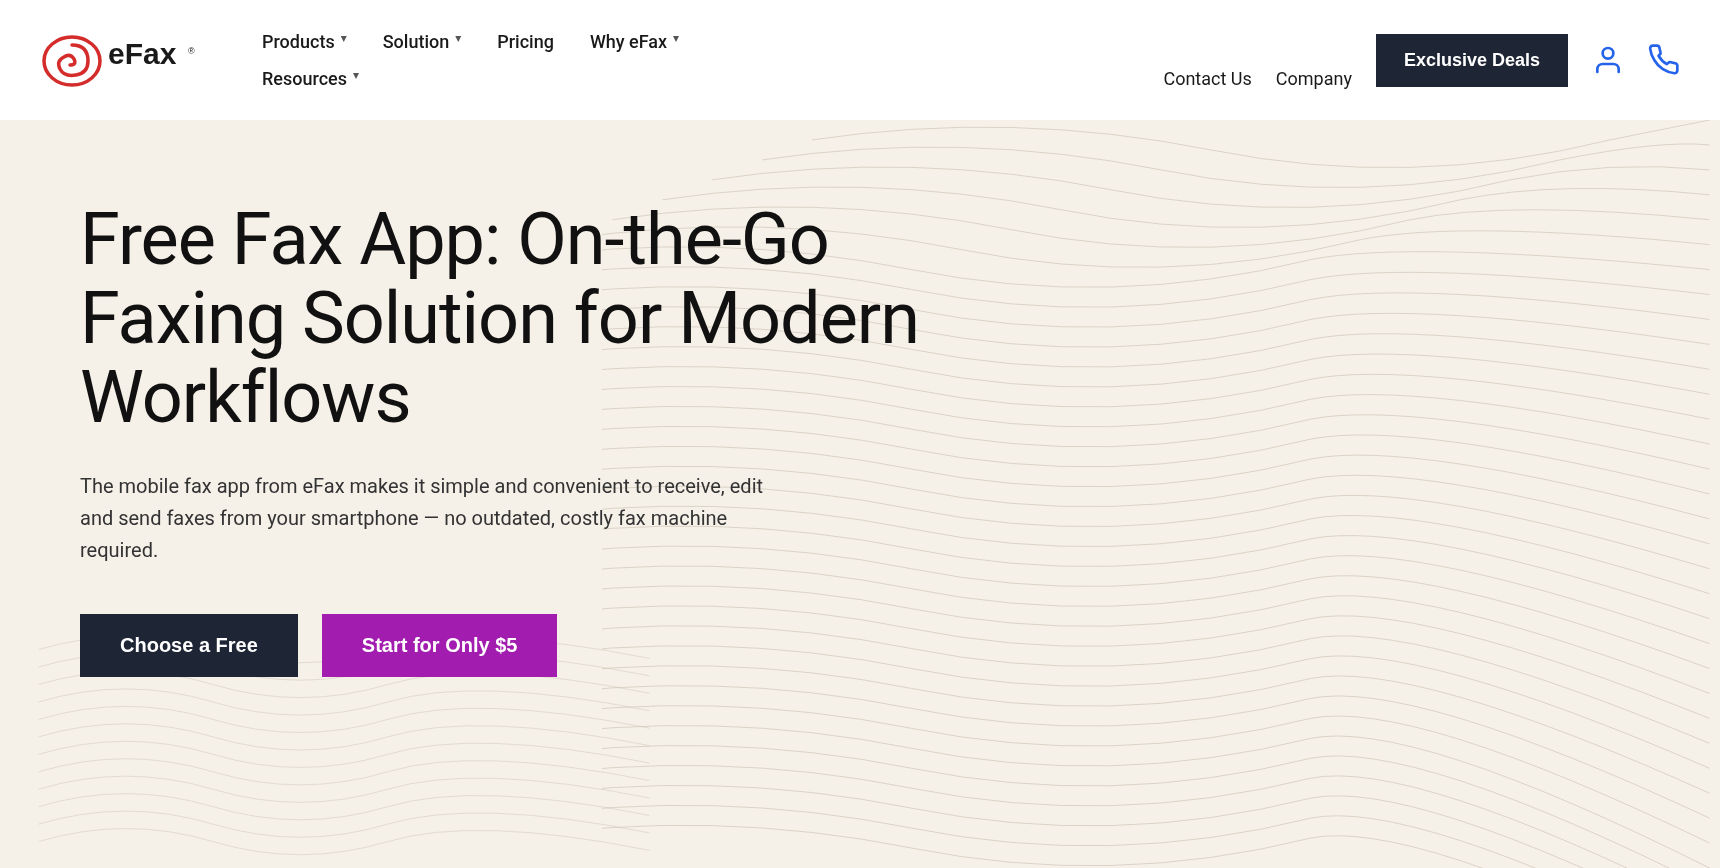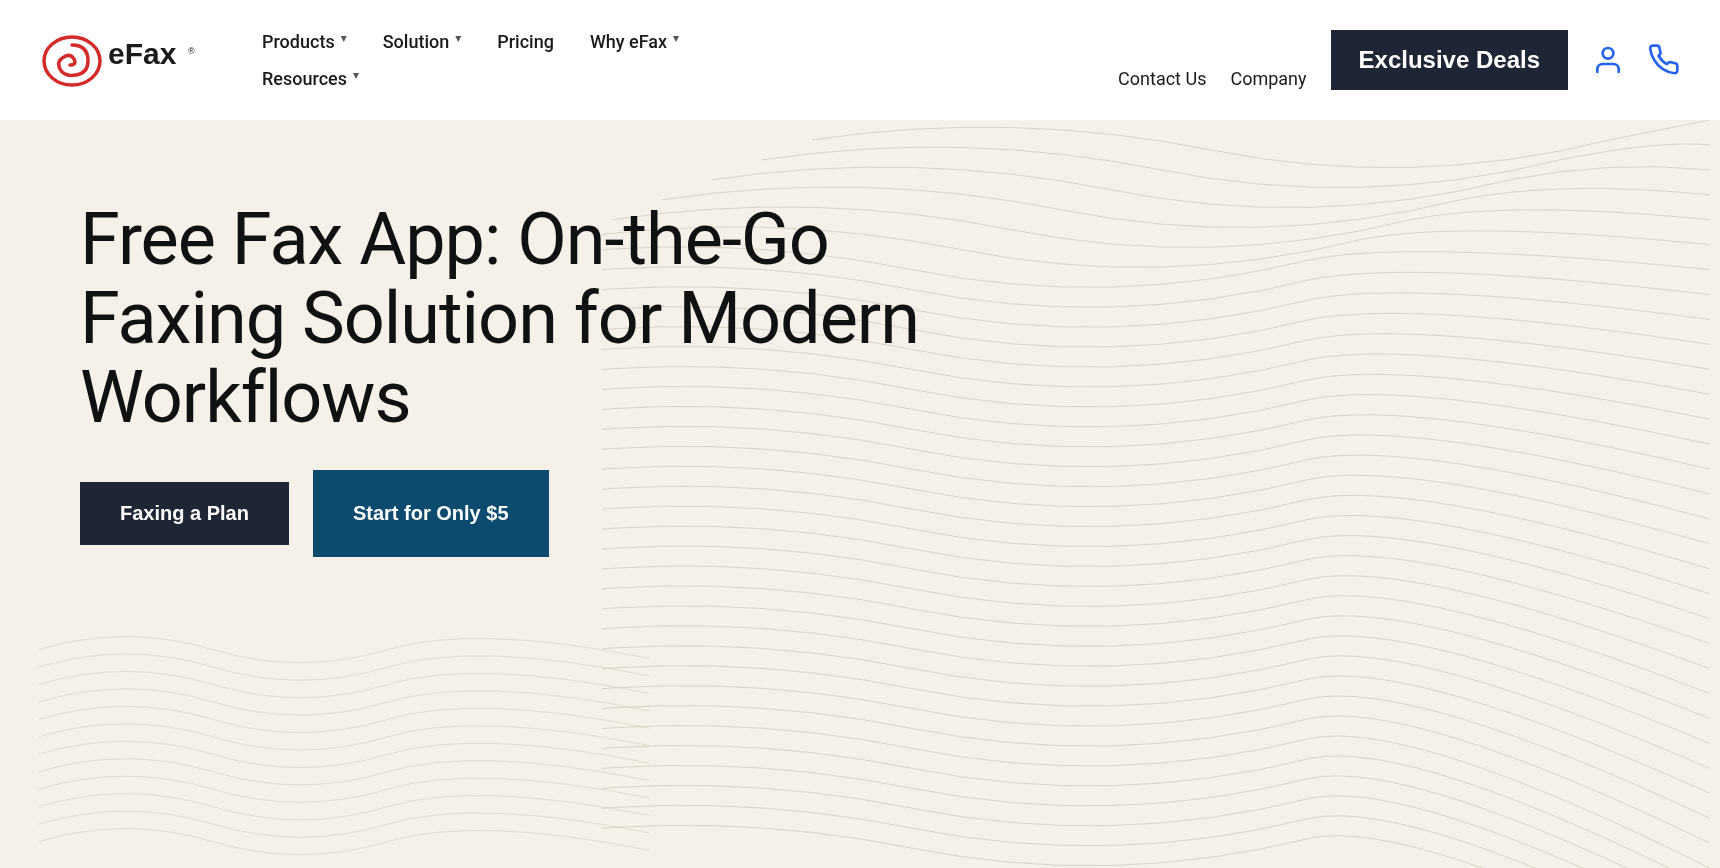--- a/index.html
+++ b/index.html
@@ -91,21 +91,21 @@
       cursor: pointer;
       white-space: nowrap;
       text-decoration: none;
       margin-top: 36px;
     }
 
     .exclusive-deals-btn {
       background: #1e2535;
       color: #ffffff;
       padding: 16px 28px;
-      font-size: 24px;
+      font-size: 18px;
       font-weight: 600;
       border: none;
       cursor: pointer;
       white-space: nowrap;
     }
 
     .icon-user {
       width: 32px;
       height: 32px;
       cursor: pointer;
@@ -182,23 +182,23 @@
       background: #1e2535;
       color: #ffffff;
       padding: 20px 40px;
       font-size: 20px;
       font-weight: 700;
       border: none;
       cursor: pointer;
     }
 
     .btn-secondary {
-      background: #0c4a6e;
+      background: #a21caf;
       color: #ffffff;
-      padding: 32px 40px;
+      padding: 20px 40px;
       font-size: 20px;
       font-weight: 700;
       border: none;
       cursor: pointer;
     }
 
     
   </style>
 </head>
 <body>
@@ -318,18 +318,19 @@
       <path d="M 0 190 Q 100 160 200 190 Q 300 220 400 190 Q 500 160 700 200"></path>
       <path d="M 0 210 Q 100 180 200 210 Q 300 240 400 210 Q 500 180 700 220"></path>
       <path d="M 0 230 Q 100 200 200 230 Q 300 260 400 230 Q 500 200 700 240"></path>
       <path d="M 0 250 Q 100 220 200 250 Q 300 280 400 250 Q 500 220 700 260"></path>
       <path d="M 0 270 Q 100 240 200 270 Q 300 300 400 270 Q 500 240 700 280"></path>
     </g>
   </svg>
 
   <div class="hero-content">
     <h1 class="hero-title">Free Fax App: On-the-Go Faxing Solution for Modern Workflows</h1>
+    <p class="hero-subtitle">The mobile fax app from eFax makes it simple and convenient to receive, edit and send faxes from your smartphone — no outdated, costly fax machine required.</p>
     <div class="hero-buttons">
-      <button class="btn-primary">Faxing a Plan</button>
+      <button class="btn-primary">Choose a Free</button>
       <button class="btn-secondary">Start for Only $5</button>
     </div>
   </div>
 </section>
 
 </body></html>

